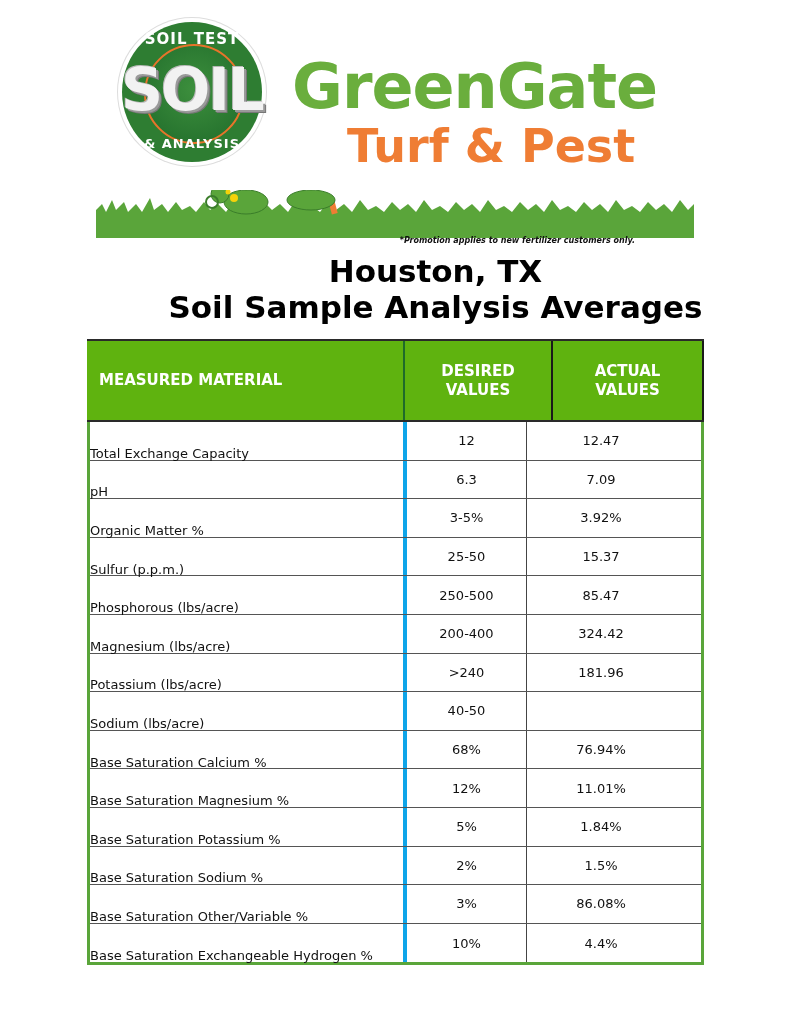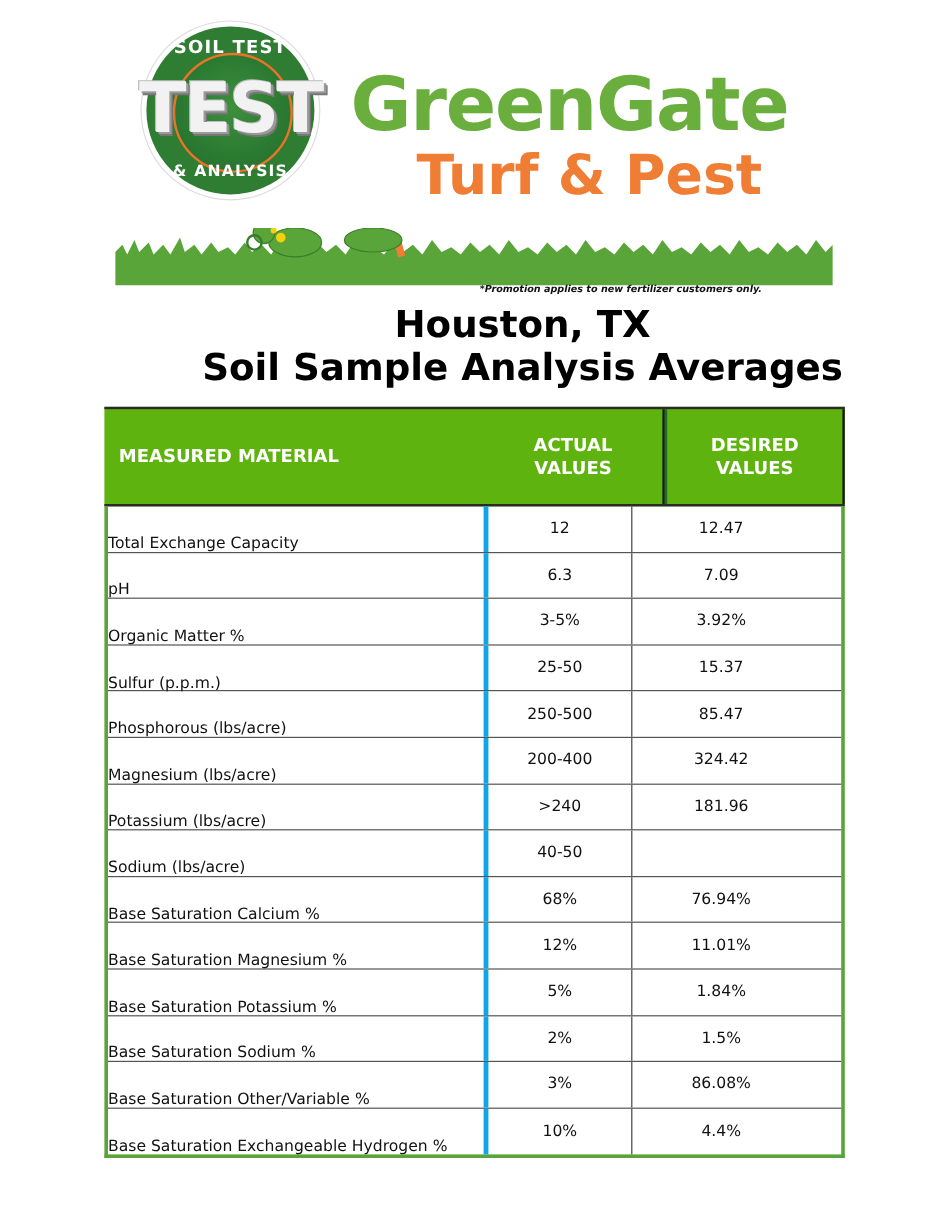--- a/index.html
+++ b/index.html
@@ -44,21 +44,21 @@
   .td.c3 { width: 148px; justify-content: center; }
 </style>
 </head>
 <body>
 
 <div class="header">
   <div class="badge">
     <div class="badge-ring"></div>
     <div class="badge-inner"></div>
     <div class="badge-top">SOIL TEST</div>
-    <div class="badge-free">TEST</div>
+    <div class="badge-free">SOIL</div>
     <div class="badge-bottom">&amp; ANALYSIS</div>
   </div>
 
   <div class="brand-1">GreenGate</div>
   <div class="brand-2">Turf &amp; Pest</div>
 
   <svg class="grass" viewBox="0 0 598 48" preserveAspectRatio="none">
     <path d="M0,48 L0,20 L6,14 L10,22 L16,10 L20,20 L28,12 L32,22 L40,14 L46,22 L54,8 L58,20 L66,14 L72,22 L80,12 L86,20 L94,16 L100,22 L108,12 L114,20 L122,14 L130,22 L138,10 L144,20 L152,16 L160,22 L168,12 L176,20 L184,14 L192,22 L200,10 L208,20 L216,16 L224,22 L232,12 L240,20 L248,14 L256,22 L264,10 L272,20 L280,16 L288,22 L296,12 L304,20 L312,14 L320,22 L328,10 L336,20 L344,16 L352,22 L360,12 L368,20 L376,14 L384,22 L392,10 L400,20 L408,16 L416,22 L424,12 L432,20 L440,14 L448,22 L456,10 L464,20 L472,16 L480,22 L488,12 L496,20 L504,14 L512,22 L520,10 L528,20 L536,16 L544,22 L552,12 L560,20 L568,14 L576,22 L584,10 L592,20 L598,14 L598,48 Z" fill="#5aa53a"></path>
 
     <g>
@@ -77,25 +77,25 @@
 
   <div class="promo">*Promotion applies to new fertilizer customers only.</div>
 </div>
 
 <div class="title title-1">Houston, TX</div>
 <div class="title title-2">Soil Sample Analysis Averages</div>
 
 <div class="table">
   <div class="thead">
     <div class="th c1">MEASURED MATERIAL</div>
+    <div class="th c2">
+        <span style="width:80px;">DESIRED VALUES</span>
+      </div>
     <div class="th c3">
         <span style="width:80px;">ACTUAL VALUES</span>
-      </div>
-    <div class="th c2">
-        <span style="width:80px;">DESIRED VALUES</span>
       </div>
   </div>
   <div class="tbody">
     <div class="tr">
         <div class="td c1">Total Exchange Capacity</div>
         <div class="td c2">12</div>
         <div class="td c3">12.47</div>
       </div>
     <div class="tr">
         <div class="td c1">pH</div>

